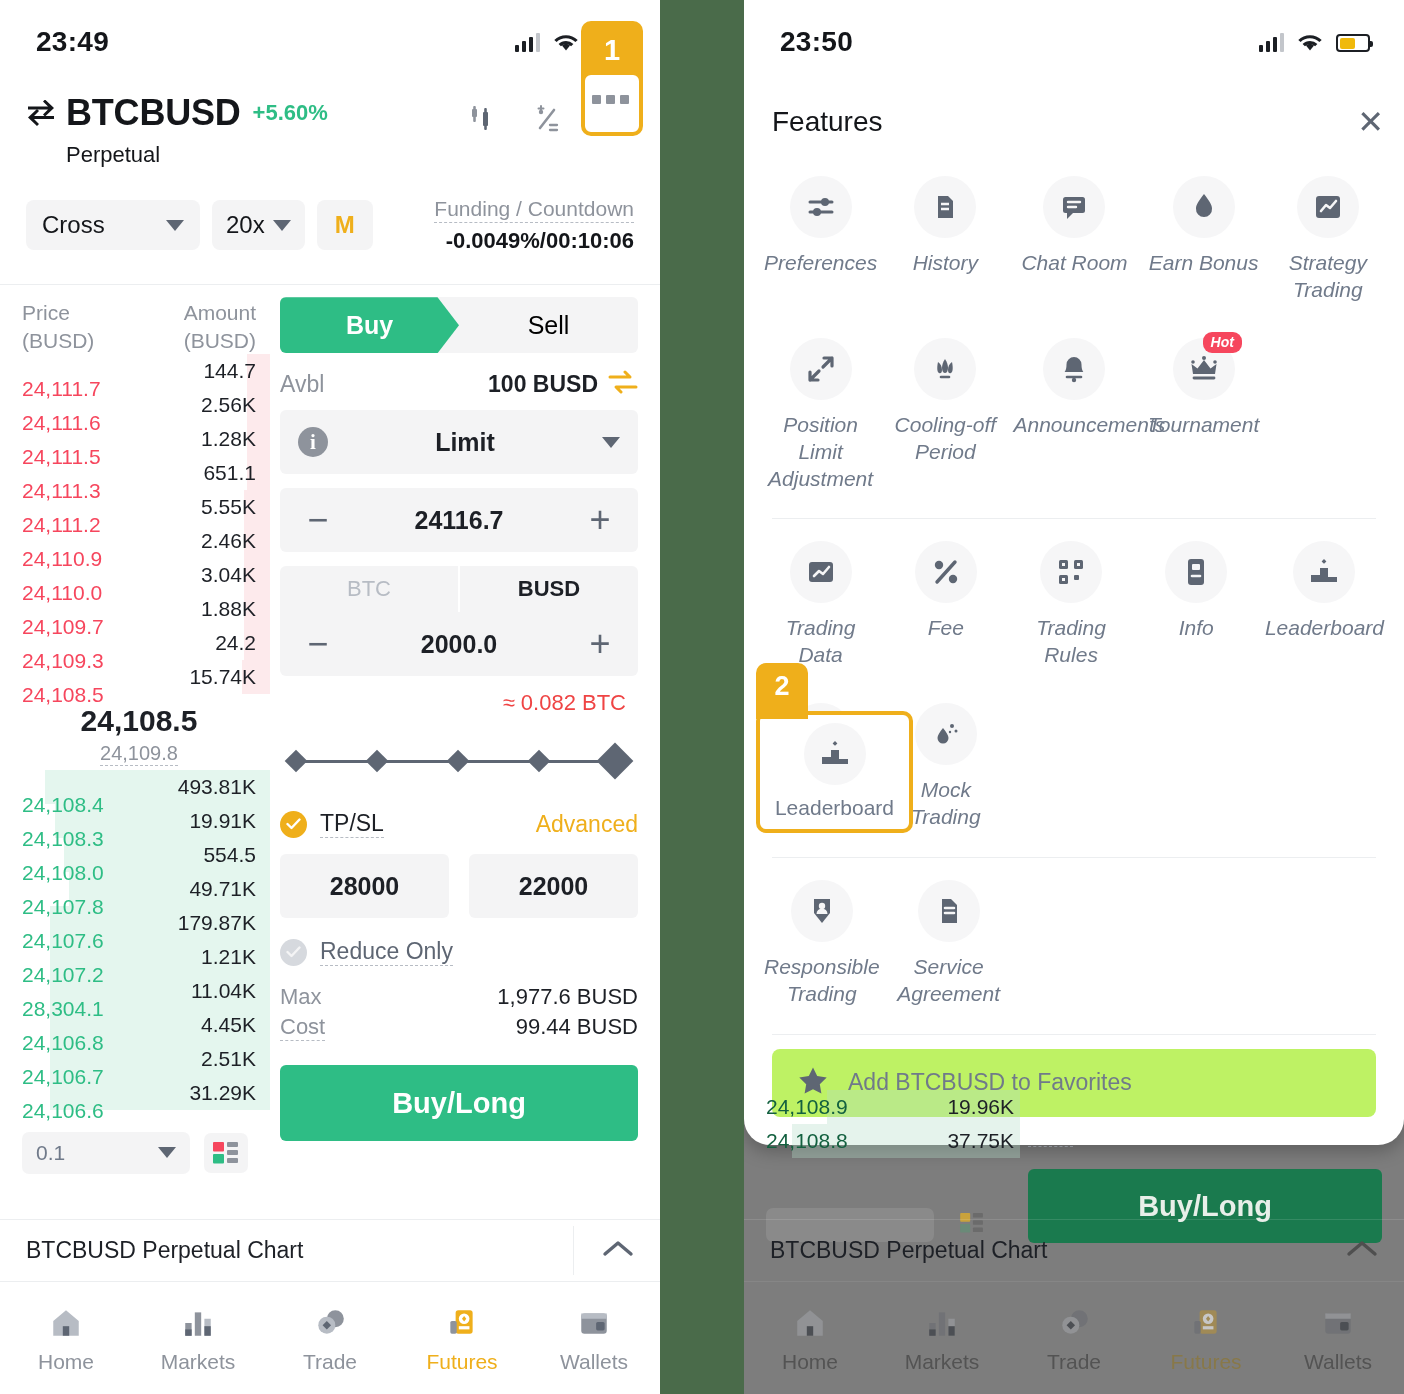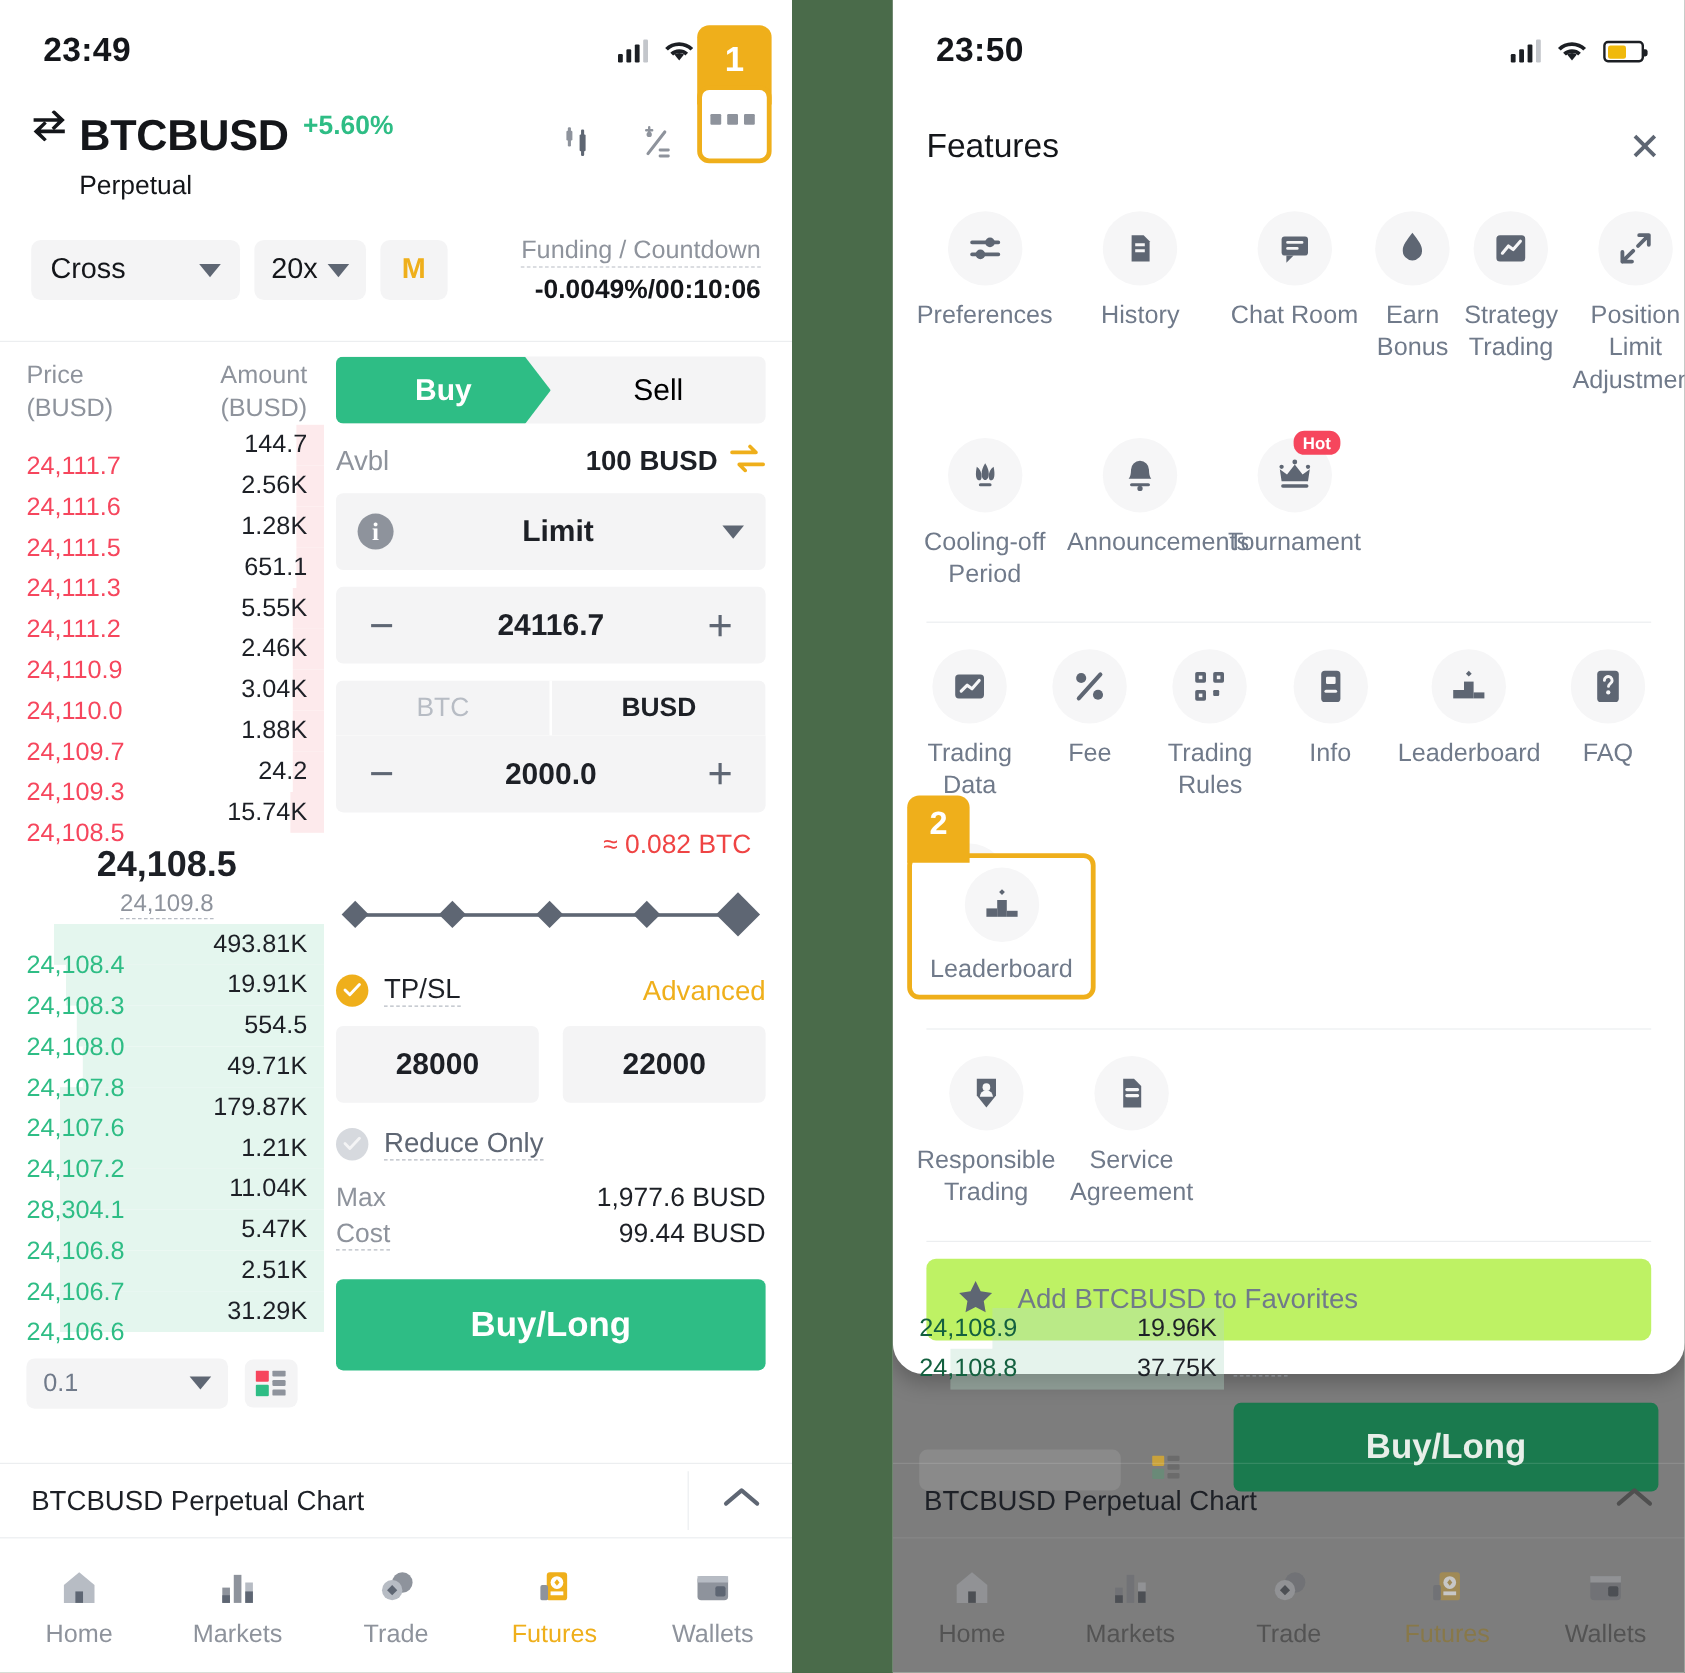--- a/index.html
+++ b/index.html
@@ -26,21 +26,21 @@
   .cell-bars i:nth-child(2){ height: 11px; }
   .cell-bars i:nth-child(3){ height: 15px; }
   .cell-bars i:nth-child(4){ height: 19px; background:#c3c6cb; }
   .wifi { width: 26px; height: 20px; position: relative; }
   .batt { width: 34px; height: 18px; border: 2px solid #1c1f24; border-radius: 4px; position: relative; }
   .batt::after { content:''; position:absolute; right:-5px; top:5px; width:3px; height:6px; background:#1c1f24; border-radius:0 2px 2px 0; }
   .batt .fill { position:absolute; left:1.5px; top:1.5px; bottom:1.5px; width:50%; background:#F0B90B; border-radius:2px; }
 
   
   .pair-header { padding: 8px 26px 0 26px; position: relative; }
-  .pair-row { display: flex; align-items: flex-start; }
+  .pair-row { display: flex; align-items: center; }
   .swap-ico { width: 30px; height: 26px; margin-right: 10px; flex: none; }
   .pair-name { font-size: 36px; font-weight: bold; color: #14161a; letter-spacing: -.2px; }
   .pair-change { font-size: 22px; font-weight: 600; color: #2ebd85; margin-left: 12px; }
   .pair-sub { font-size: 22px; color: #14161a; margin: 8px 0 0 40px; }
   .header-actions { position: absolute; right: 18px; top: 10px; display: flex; align-items: center; gap: 6px; }
   .hdr-btn { width: 58px; height: 52px; display: flex; align-items: center; justify-content: center; }
   .dots { display: flex; gap: 5px; }
   .dots i { width: 9px; height: 9px; background: #8e939c; border-radius: 1px; display: block; }
 
   
@@ -170,21 +170,21 @@
   .dim-tabbar { position: absolute; left: 0; right: 0; bottom: 0; height: 113px;
     border-top: 1px solid rgba(255,255,255,.12); display: flex; align-items: center; }
   .dim-tabbar .lbl { font-size: 21px; color: #6b6b6b; }
   .dim-tabbar .tab.active .lbl { color: #c79a14; }
 
   .modal { position: absolute; left: 0; right: 0; top: 0; background: #fff;
     border-radius: 0 0 26px 26px; padding-bottom: 28px; box-shadow: 0 6px 18px rgba(0,0,0,.25); }
   .modal-title-row { display: flex; align-items: center; justify-content: space-between; padding: 22px 20px 26px 28px; }
   .modal-title { font-size: 28px; color: #14161a; font-weight: 500; }
   .close-x { font-size: 32px; color: #5e6673; line-height: 1; font-weight: 300; }
-  .feat-grid { display: grid; grid-template-columns: repeat(6, 1fr); padding: 0 14px; }
+  .feat-grid { display: grid; grid-template-columns: repeat(5, 1fr); padding: 0 14px; font-style: italic; }
   .feat { display: flex; flex-direction: column; align-items: center; padding: 12px 6px 22px 6px; position: relative; }
   .feat-ico { width: 62px; height: 62px; border-radius: 50%; background: #f6f6f7;
     display: flex; align-items: center; justify-content: center; margin-bottom: 12px; position: relative; }
   .feat-lbl { font-size: 21px; color: #707a8a; text-align: center; line-height: 1.28; max-width: 122px; }
   .hot { position: absolute; top: -6px; left: 30px; background: #f6465d; color: #fff;
     font-size: 14px; font-weight: bold; border-radius: 9px; padding: 2px 8px; line-height: 1.2; }
   .sec-div { height: 1px; background: #eceef0; margin: 4px 28px 10px 28px; }
   .fav-row { margin: 14px 28px 0 28px; height: 68px; background: #bef264; border-radius: 8px;
     display: flex; align-items: center; gap: 20px; padding: 0 26px; }
   .fav-lbl { font-size: 23px; color: #707a8a; }
@@ -387,21 +387,21 @@
       <span class="amt">1.21K</span>
     </div>
     <div class="ob-row bid">
       <span class="ob-bar" style="width:94%"></span>
       <span class="px">28,304.1</span>
       <span class="amt">11.04K</span>
     </div>
     <div class="ob-row bid">
       <span class="ob-bar" style="width:94%"></span>
       <span class="px">24,106.8</span>
-      <span class="amt">5.47K</span>
+      <span class="amt">4.45K</span>
     </div>
     <div class="ob-row bid">
       <span class="ob-bar" style="width:94%"></span>
       <span class="px">24,106.7</span>
       <span class="amt">2.51K</span>
     </div>
     <div class="ob-row bid">
       <span class="ob-bar" style="width:94%"></span>
       <span class="px">24,106.6</span>
       <span class="amt">31.29K</span>

